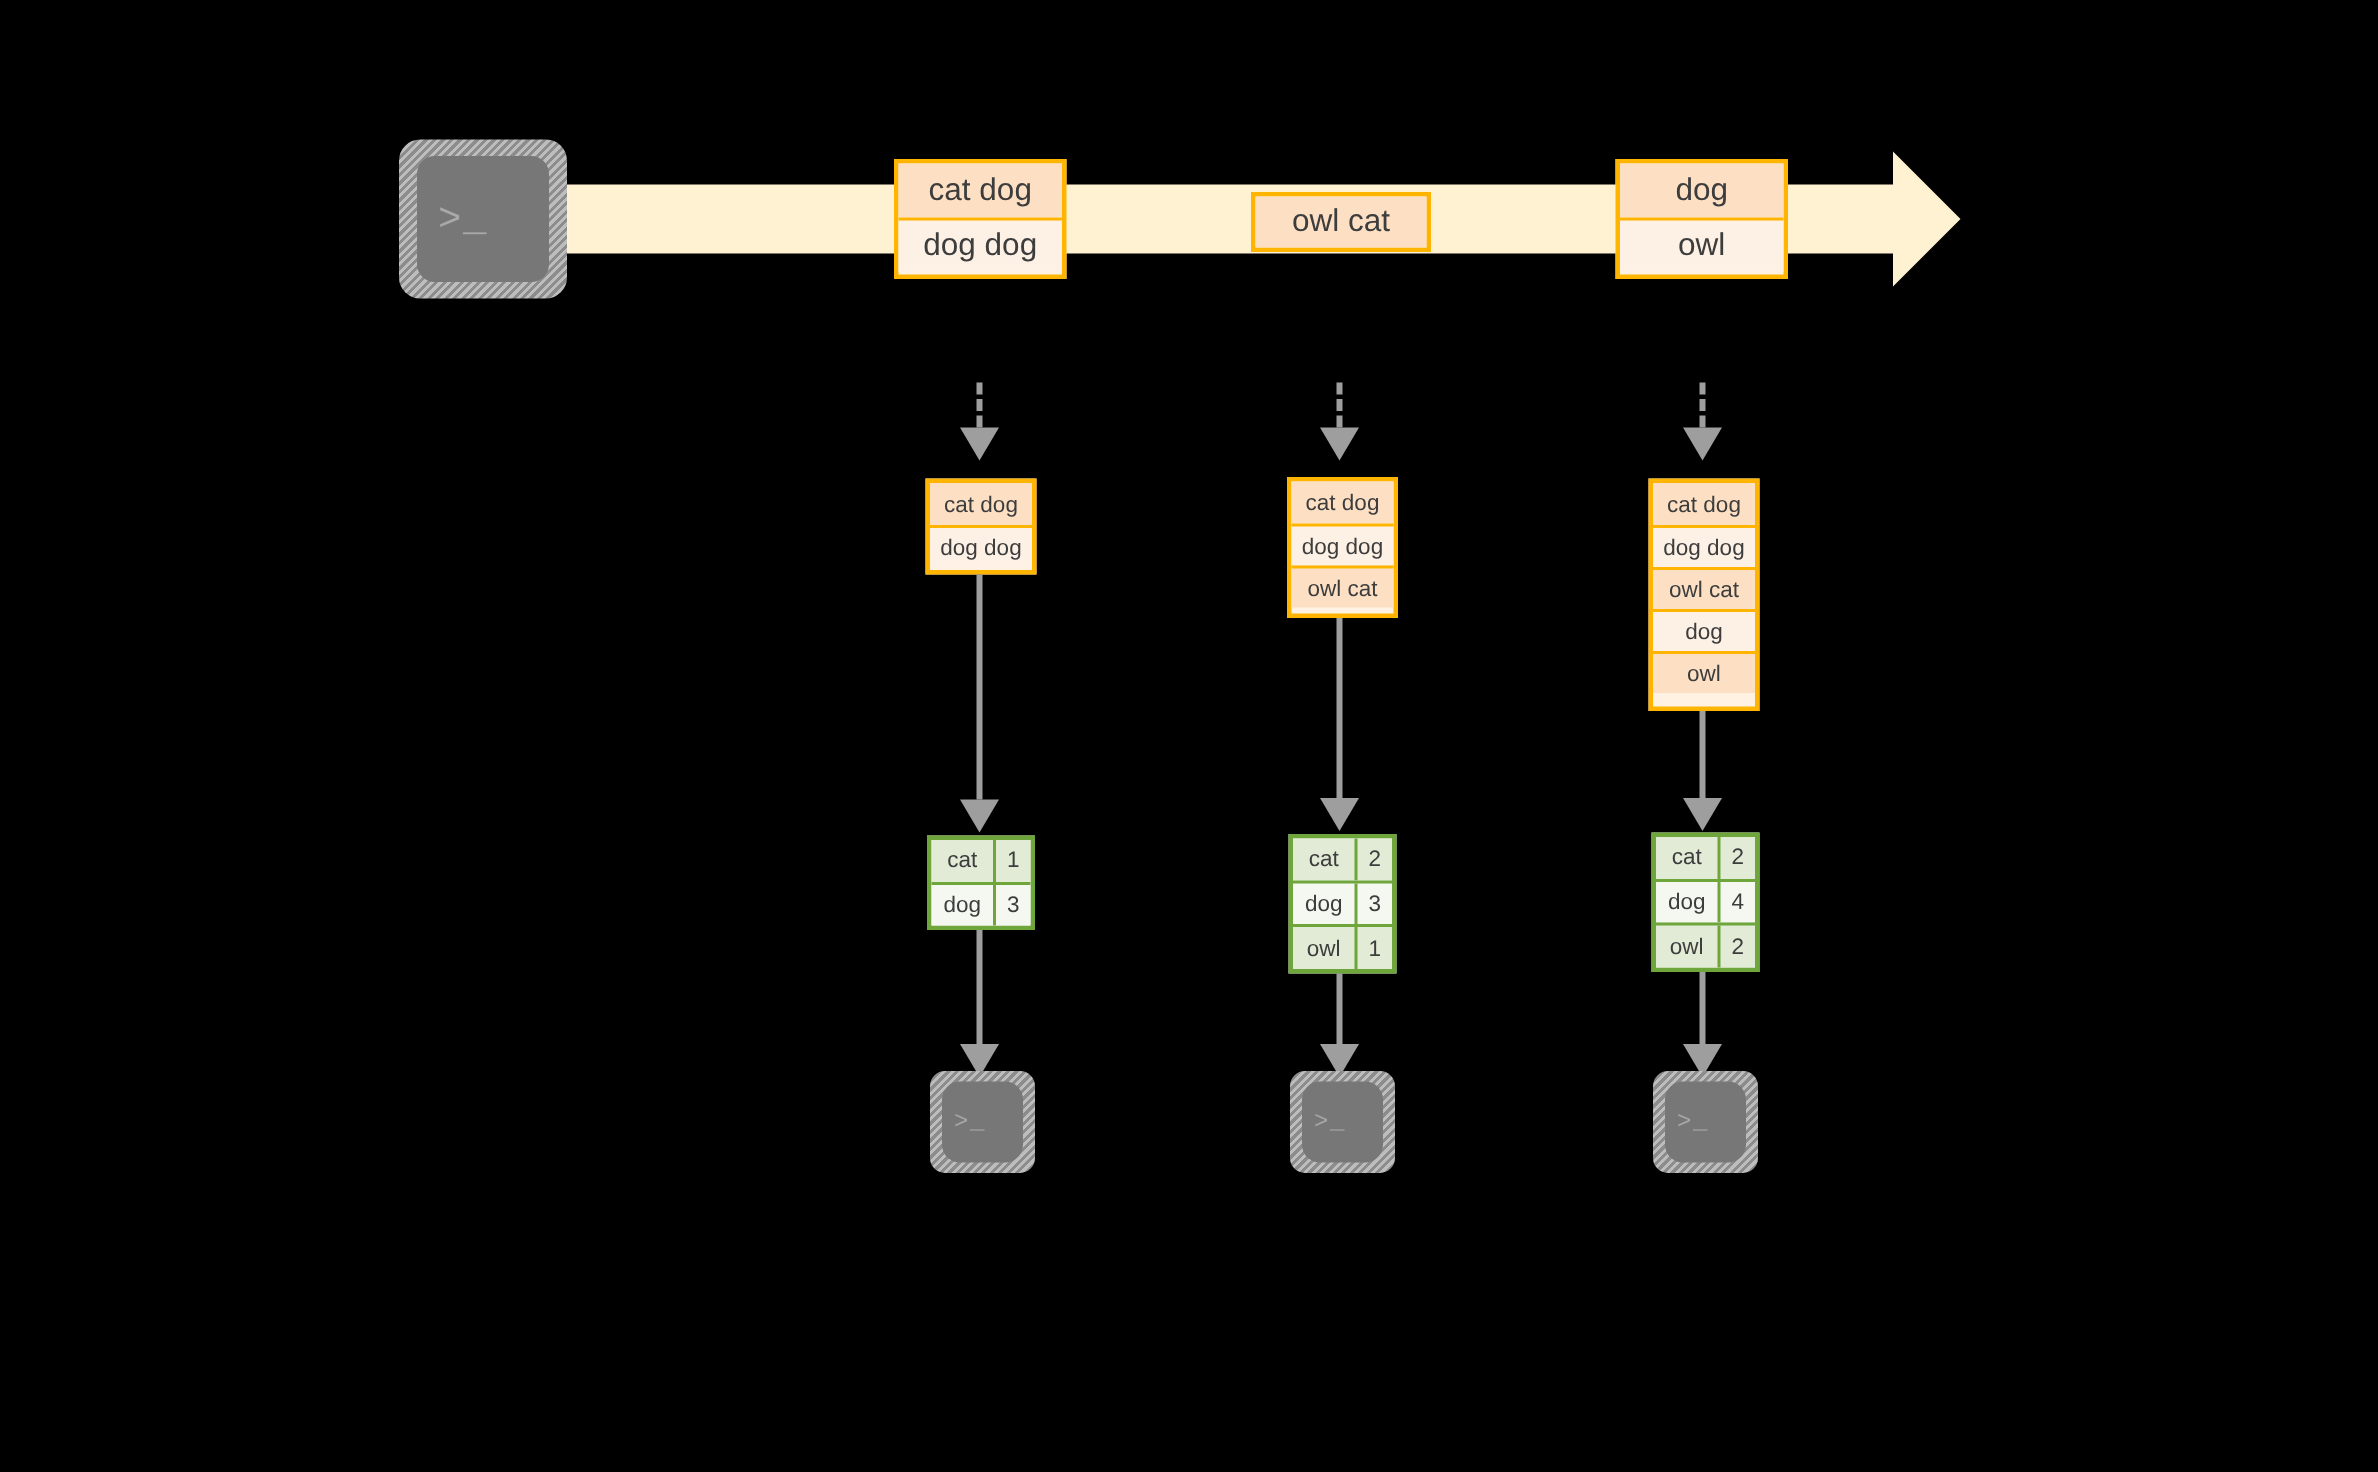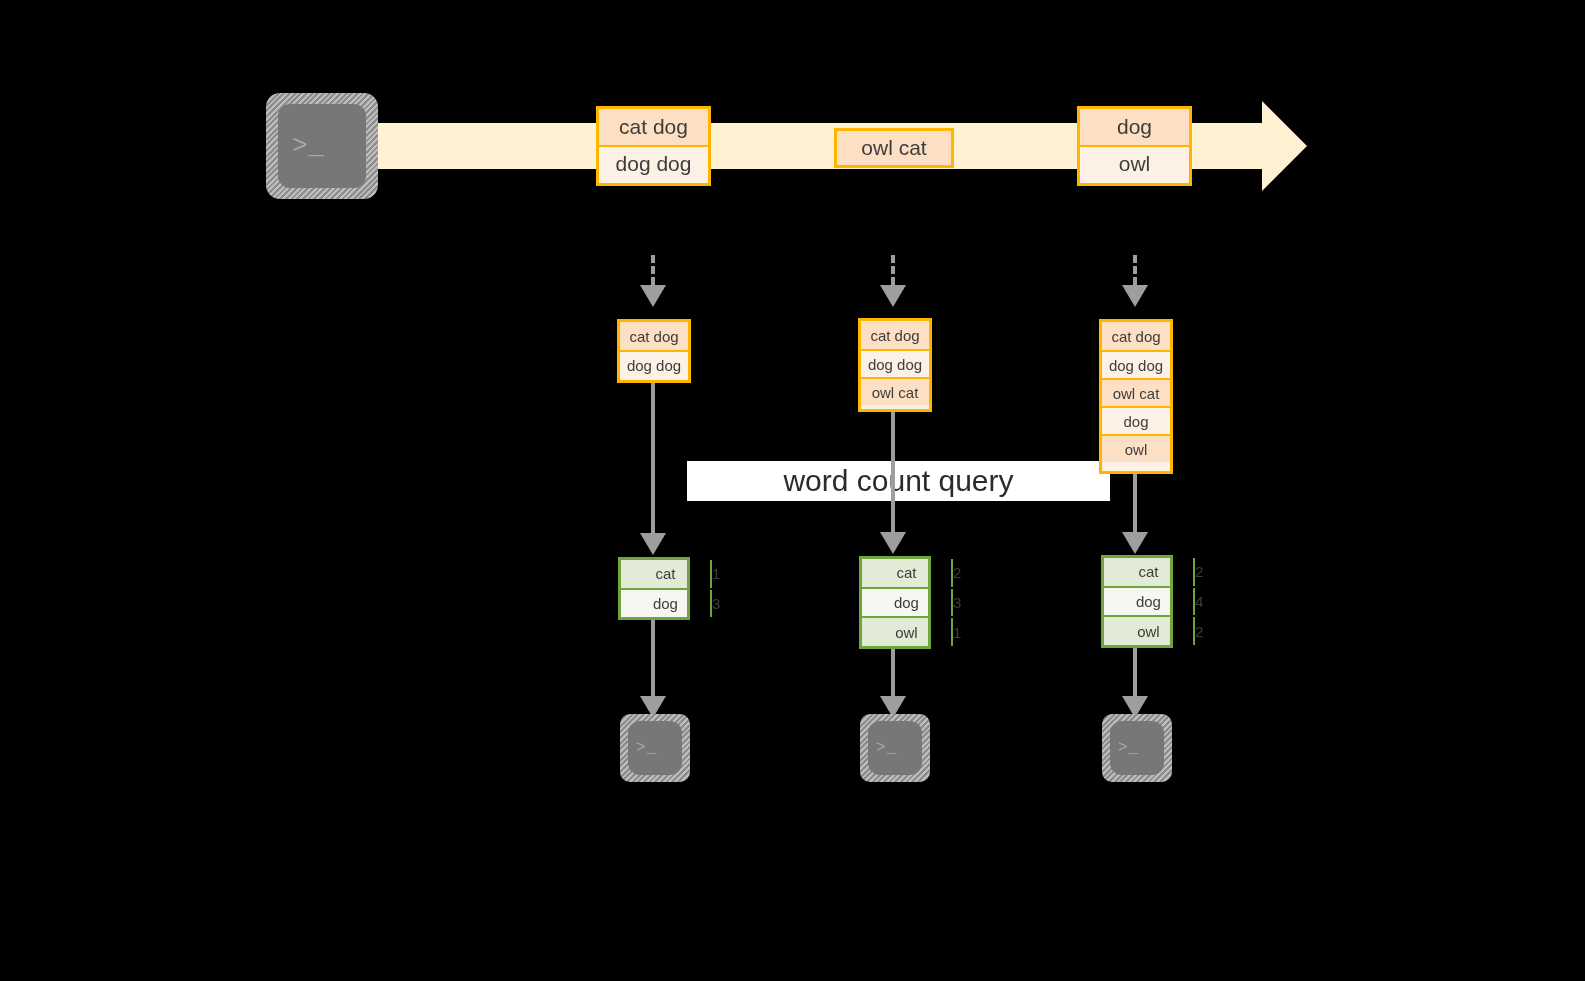--- a/index.html
+++ b/index.html
@@ -91,21 +91,20 @@
     box-sizing: border-box;
   }
   .gbox .grow + .grow { border-top: 2px solid #6FA63C; }
   .gbox .gcell {
     box-sizing: border-box;
     display: flex;
     align-items: center;
     justify-content: center;
     color: #3d3d3d;
     white-space: nowrap;
-    margin-left: 24px;
   }
   .gbox .gcell.key { flex: 0 0 62%; }
   .gbox .gcell.val { flex: 1 1 auto; border-left: 2px solid #6FA63C; }
   .gbox .grow.tint { background: #E1EBD6; }
   .gbox .grow.plain { background: #F4F8F0; }
 
   
   .varrow { position: absolute; }
   .varrow .shaft {
     position: absolute;
@@ -164,23 +163,20 @@
 
   <div class="obox" style="left:834px; top:128px; width:120px; height:40px;">
     <div class="orow alt" style="height:34px; font-size:21px;">owl cat</div>
   </div>
 
   <div class="obox" style="left:1077px; top:106px; width:115px; height:80px;">
     <div class="orow alt" style="height:36px; font-size:21px;">dog</div>
     <div class="orow plain" style="height:36px; font-size:21px;">owl</div>
   </div>
 
-  <div class="qband" style="left:687px; top:461px; width:423px; height:40px;">
-    <span class="qlabel" style="font-size:30px;">word count query</span>
-  </div>
 
   <div class="varrow" style="left:638px; top:255px; width:30px; height:52px;">
     <div class="shaft dashed" style="height:30px;"></div>
     <div class="head" style="top:30px;"></div>
   </div>
 
   <div class="obox" style="left:617px; top:319px; width:74px; height:64px;">
     <div class="orow alt" style="height:28px; font-size:15px;">cat dog</div>
     <div class="orow plain" style="height:28px; font-size:15px;">dog dog</div>
   </div>

